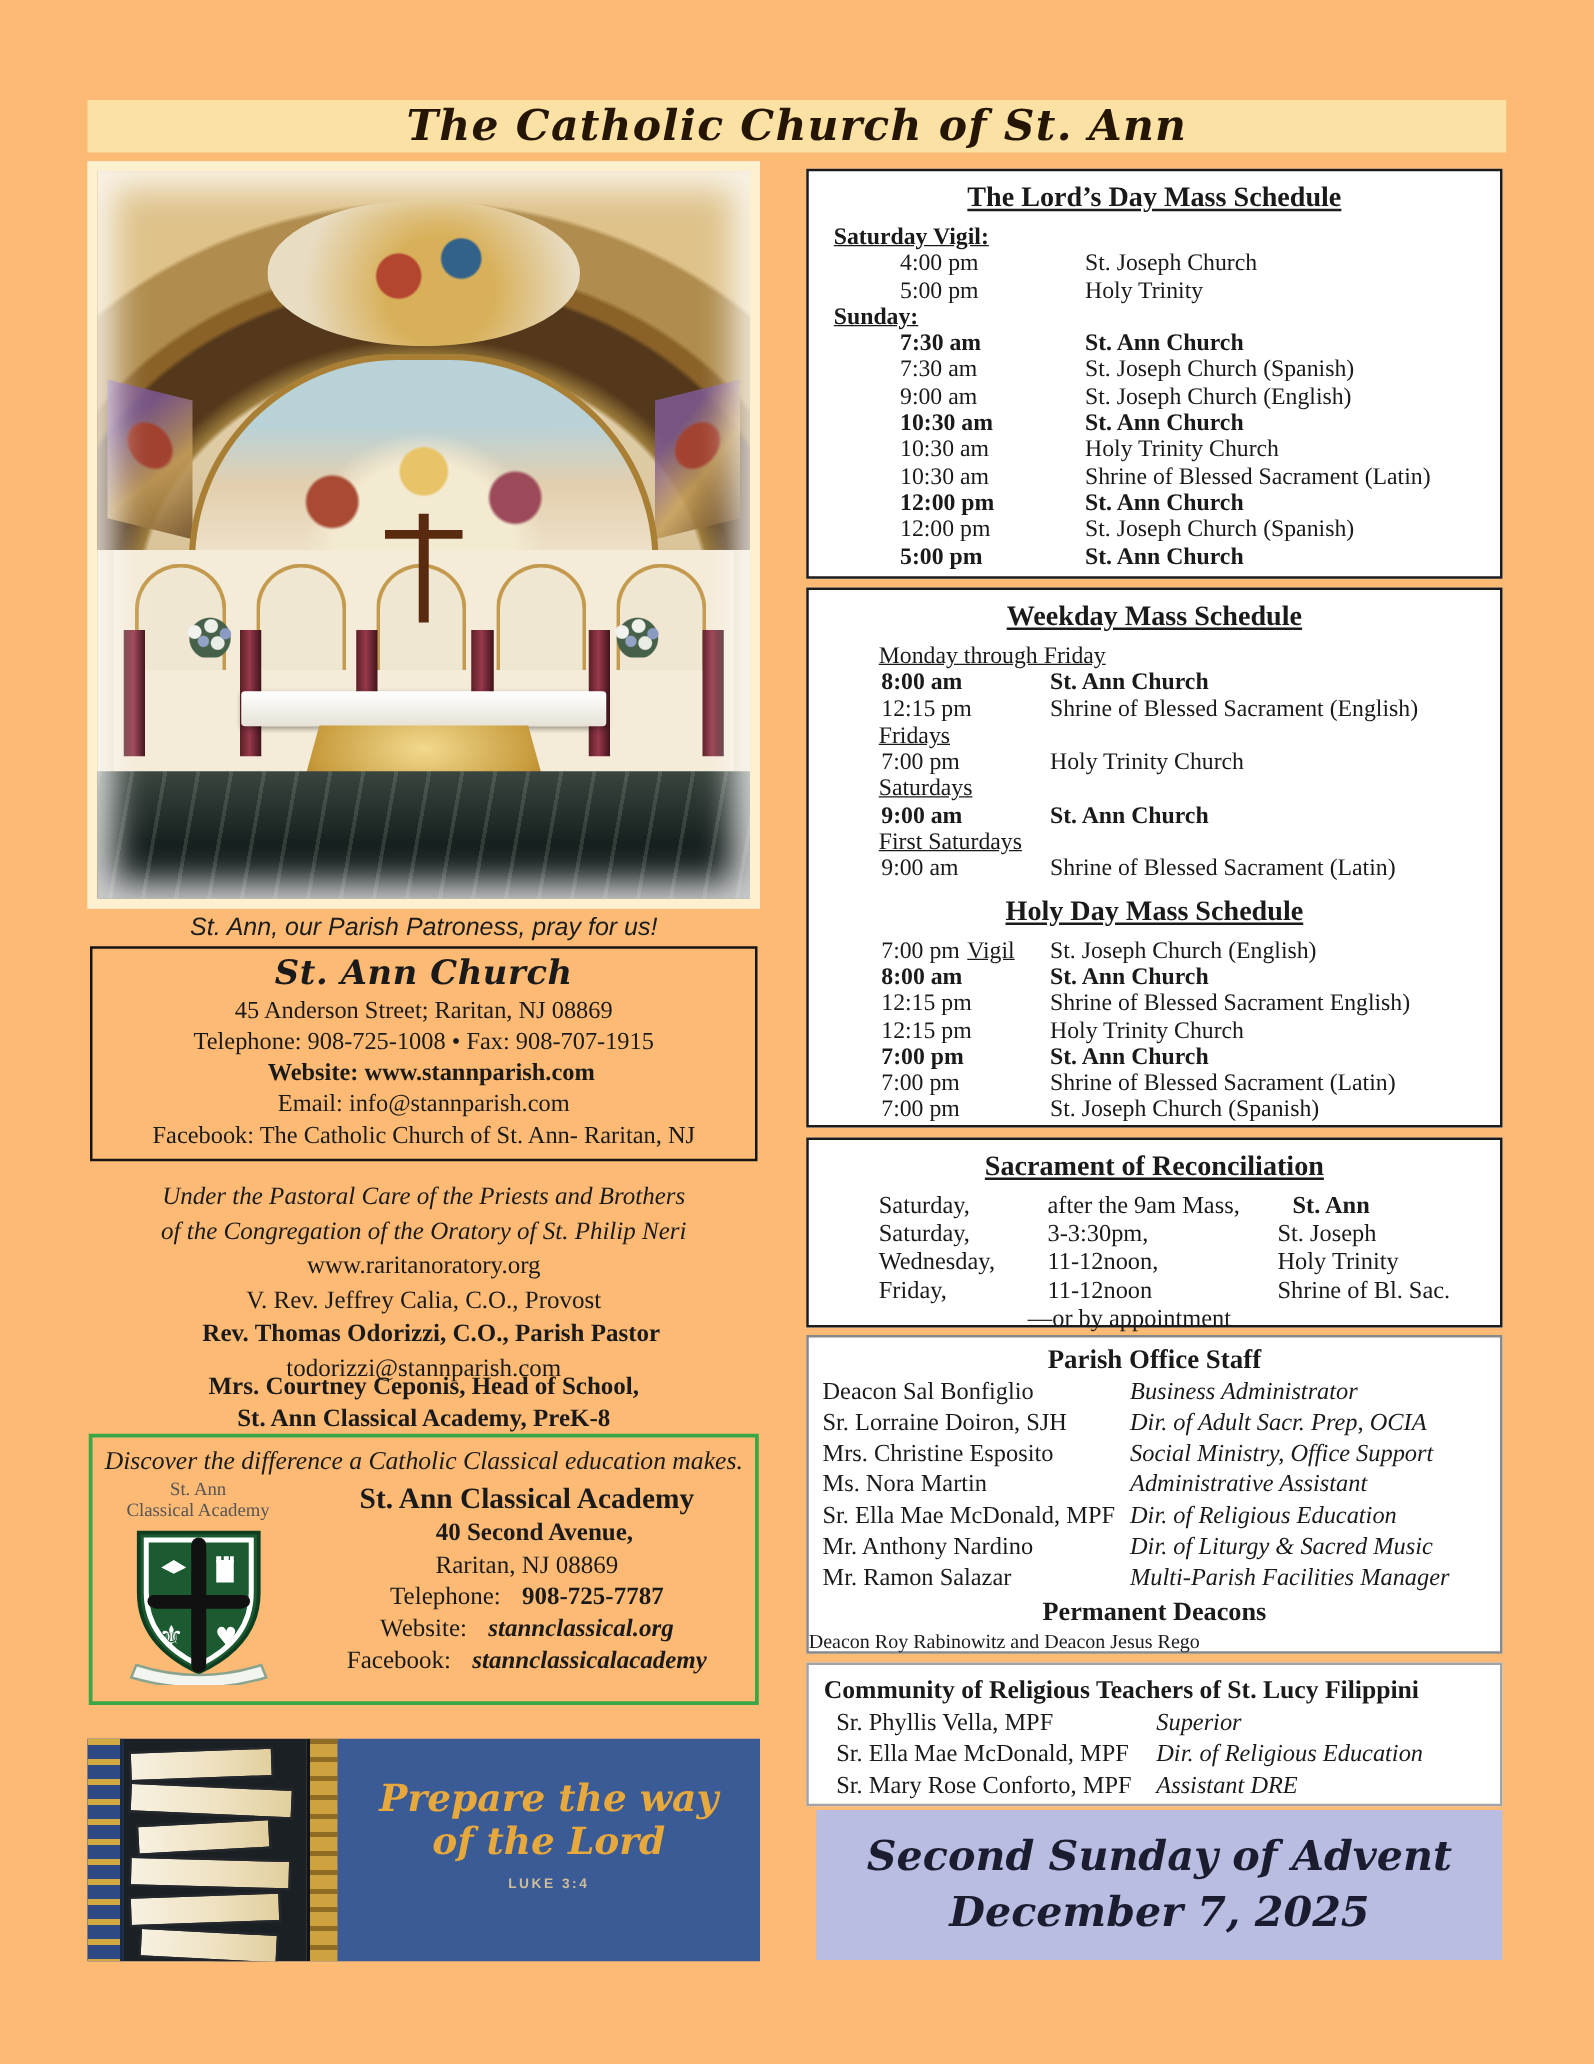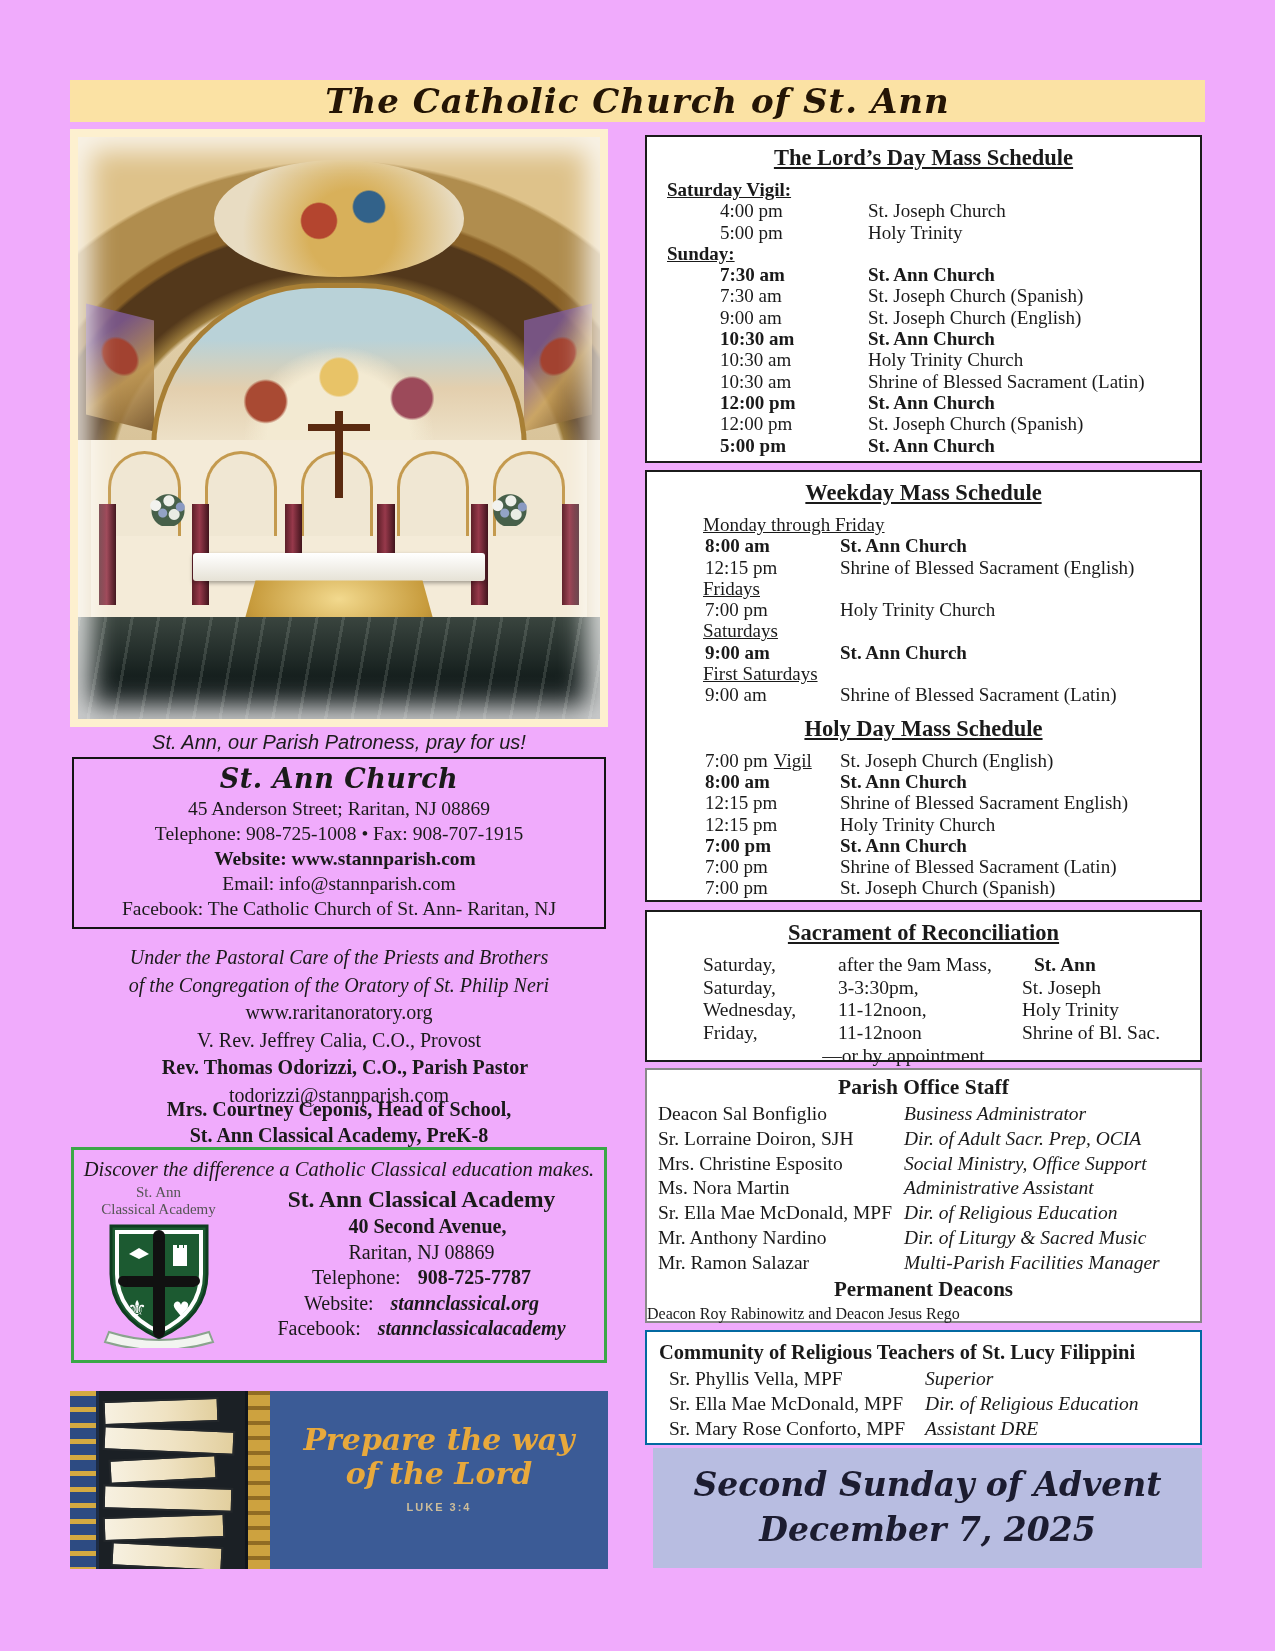--- a/index.html
+++ b/index.html
@@ -1,16 +1,16 @@
 <!DOCTYPE html>
 <html style="--c-header_bg: #fbe2a4; --c-banner_bg: #b8bde1; --c-green: #3aa747; --c-link: #2255cc; --c-advent_blue: #3b5b96; --c-advent_gold: #e8a93c;"><head>
 <meta charset="utf-8">
 <style>
   html,body{margin:0;padding:0;background:#fff;}
-  #page{position:relative;width:1275px;height:1651px;background:#f0abfc;overflow:hidden;
+  #page{position:relative;width:1275px;height:1651px;background:#fdba74;overflow:hidden;
         font-family:"Liberation Serif",serif;color:#1a1a1a;}
   .abs{position:absolute;}
   .bold{font-weight:bold;padding-left:12px;}
   .italic{font-style:italic;}
   .u{text-decoration:underline;}
 
   
   #header{left:70px;top:80px;width:1135px;height:42px;background:var(--c-header_bg,#fbe2a4);
           text-align:center;}
   #header .t{font-family:"DejaVu Serif",serif;font-style:italic;font-weight:600;
@@ -108,21 +108,21 @@
               font-size:11px;letter-spacing:2px;color:#cdbd9a;}
 
   
   .rbox{left:645px;width:557px;border:2px solid #1b1b1b;box-sizing:border-box;background:#fff;}
   .rbox h2{margin:6px 0 7px;text-align:center;font-size:22.5px;line-height:29px;
            text-decoration:underline;font-weight:bold;}
   #box-lords{top:135px;height:328px;}
   #box-week{top:470px;height:432px;}
   #box-rec{top:910px;height:152px;}
   #box-staff{top:1068px;height:255px;border:2px solid #888;}
-  #box-comm{top:1330px;height:115px;border:2px solid #0369a1;}
+  #box-comm{top:1330px;height:115px;border:2px solid #a3a3a3;}
 
   .sched{font-size:19px;}
   .sched-label{font-weight:bold;text-decoration:underline;line-height:21.3px;}
   .sched-row{display:flex;line-height:21.3px;}
   
   .ind1 .sched-label{padding-left:20px;}
   .ind1 .sched-row{padding-left:73px;}
   .ind1 .st{width:148px;flex:0 0 148px;}
   
   .ind2 .sched-label{padding-left:56px;font-weight:normal;}

